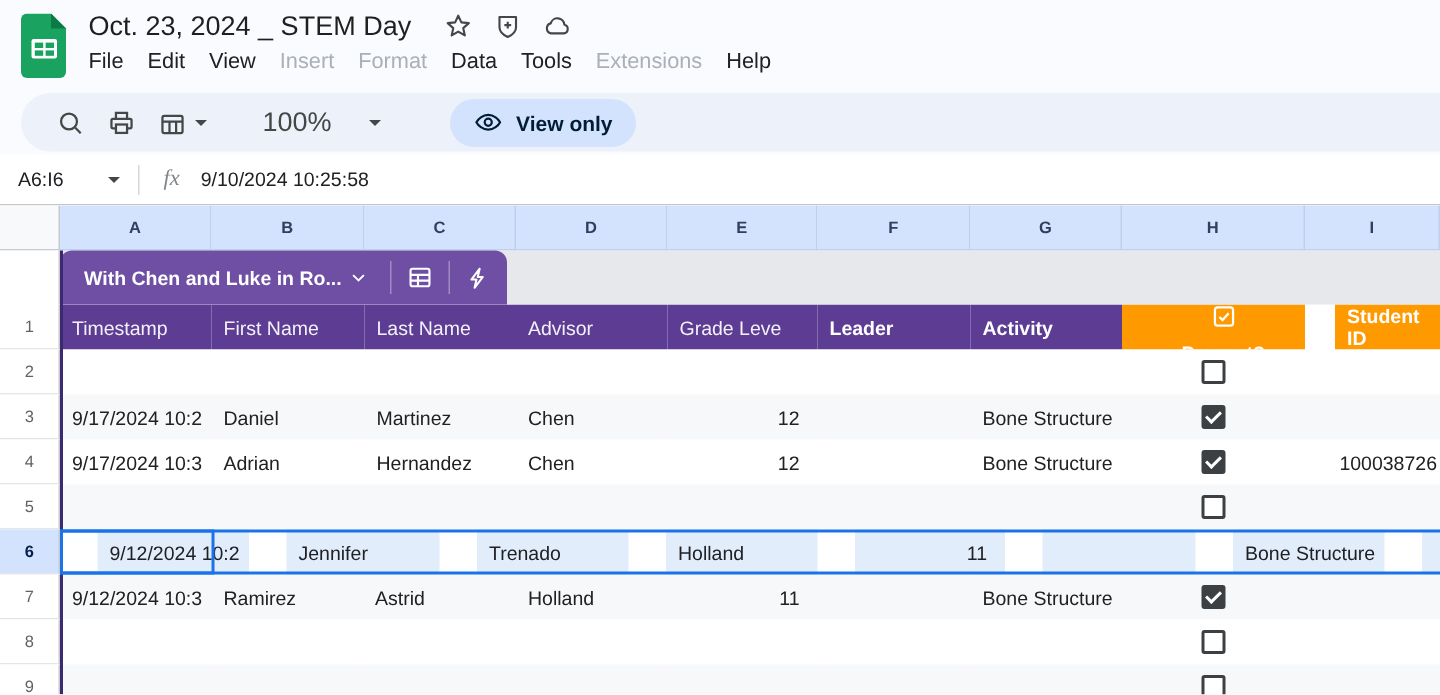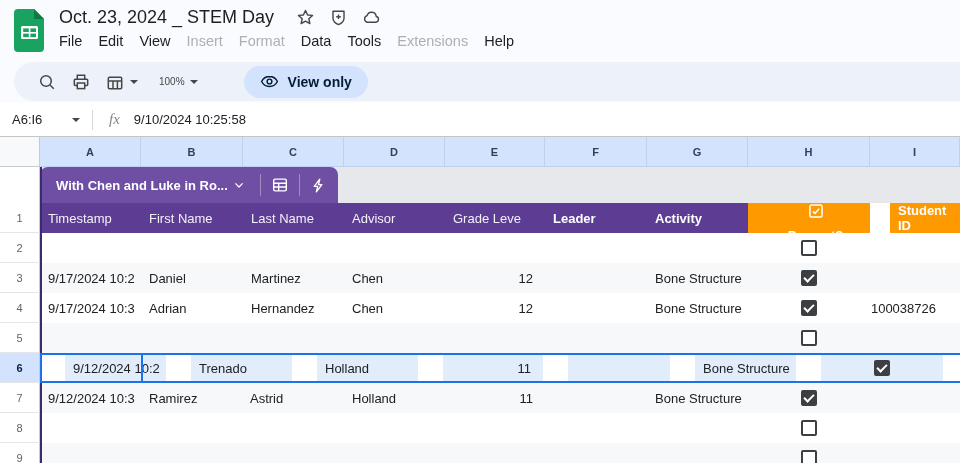--- a/index.html
+++ b/index.html
@@ -20,21 +20,21 @@
   .menu-item.disabled { color:#aab0b7; }
 
   
   .toolbar { height:41px; background:#fafbfe; padding-left:14px; }
   .toolbar-bar { height:39px; background:#edf2fa; border-radius:22px 0 0 22px;
     display:flex; align-items:center; padding-left:16px; }
   .tb-btn { display:flex; align-items:center; justify-content:center; height:36px; padding:0 7px; }
   .tb-btn svg { stroke:#444746; fill:none; stroke-width:1.5; }
   .caret { width:0; height:0; border-left:4px solid transparent; border-right:4px solid transparent;
     border-top:4.5px solid #444746; margin-left:5px; }
-  .zoom-ctl { display:flex; align-items:center; font-size:10px; color:#444746; padding:0 8px; margin-left:6px; }
+  .zoom-ctl { display:flex; align-items:center; font-size:18px; color:#444746; padding:0 8px; margin-left:22px;gap:20px; }
   .pill { margin-left:38px; background:#d3e3fd; color:#001d35; height:32px; border-radius:16px;
     display:flex; align-items:center; gap:9px; padding:0 16px; font-size:14px; font-weight:600; }
   .pill svg { stroke:#001d35; fill:none; stroke-width:1.5; }
 
   
   .fbar { height:34px; background:#fff; border-bottom:1px solid #c4c7c5; display:flex; align-items:center; }
   .name-box { display:flex; align-items:center; padding-left:12px; width:86px; font-size:13px; color:#202124; }
   .nb-caret { width:0; height:0; border-left:4px solid transparent; border-right:4px solid transparent;
     border-top:4.5px solid #444746; margin-left:auto; margin-right:6px; }
   .fdivider { width:1px; height:20px; background:#d5d7da; margin:0 10px 0 6px; }
@@ -79,21 +79,21 @@
   .hcell-sid { white-space:normal; line-height:15px;margin-left:20px; }
   .hcell-sid span { display:block; width:56px; }
 
   .row { display:flex; height:30px; }
   .cell { display:flex; align-items:center; padding-left:8px; font-size:13px; color:#202124;
     overflow:hidden; white-space:nowrap; background:#fff; }
   .row.gray .cell { background:#f7f8fa; }
   .row.selected .cell { background:#e2edfc;margin-left:25px; }
   .row.selected .rh { background:#d3e3fd; color:#041e49; font-weight:700; }
   .cell.cE, .cell.cI { justify-content:flex-end; padding-left:0; padding-right:12px; }
-  .cell.cI { padding-right:24px; }
+  .cell.cI { padding-right:2px; }
   .cell.cH { justify-content:center; padding:0; }
 
   .cb { width:16px; height:16px; border:2px solid #3c4043; border-radius:2px; background:#fff;
     display:flex; align-items:center; justify-content:center; }
   .cb.checked { background:#3c4043; border-color:#3c4043; }
   .cb.checked::after { content:""; width:8px; height:4px; border-left:2px solid #fff;
     border-bottom:2px solid #fff; transform:rotate(-45deg); margin-bottom:3px; }
 
   .table-border-left { position:absolute; left:40px; top:30px; width:2px; height:296px;
     background:#3b2a70; z-index:4; }
@@ -316,20 +316,21 @@
     <div class="cell cF"></div>
     <div class="cell cG"></div>
     <div class="cell cH">
       <span class="cb"></span>
     </div>
     <div class="cell cI"></div>
   </div>
       <div class="row gray selected">
     <div class="cW-rh rh">6</div>
     <div class="cell cA">9/12/2024 10:2</div>
+    <div class="cell cB">Jennifer</div>
     <div class="cell cC">Trenado</div>
     <div class="cell cD">Holland</div>
     <div class="cell cE">11</div>
     <div class="cell cF"></div>
     <div class="cell cG">Bone Structure</div>
     <div class="cell cH">
       <span class="cb checked"></span>
     </div>
     <div class="cell cI"></div>
   </div>

